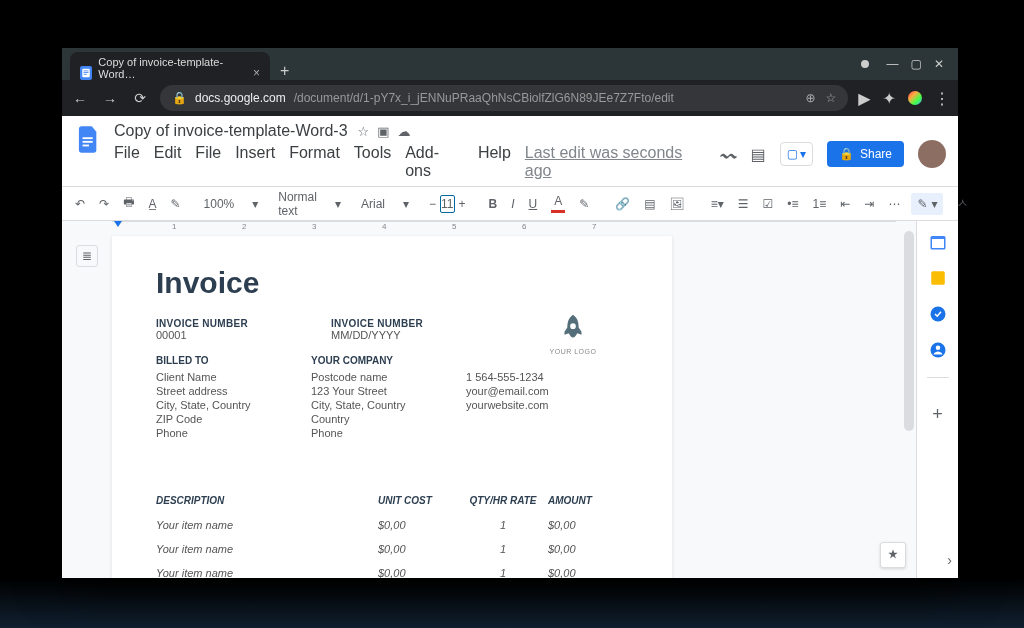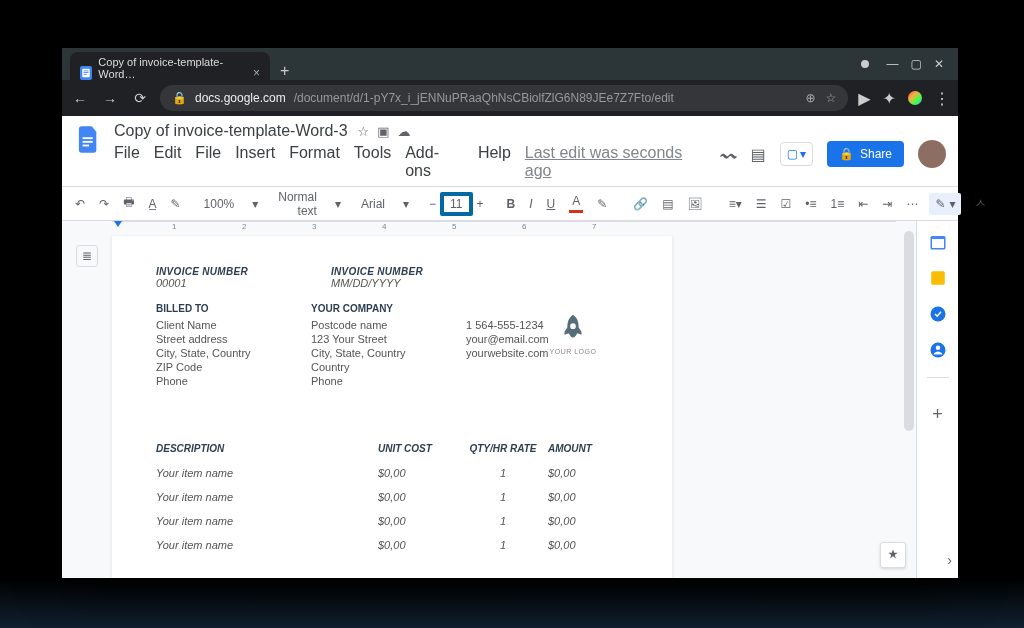--- a/index.html
+++ b/index.html
@@ -97,23 +97,23 @@
     border-bottom:1px solid #dadce0;
     display:flex;
     align-items:center;
     padding:0 10px;
     gap:8px;
     font-size:12px;
     color:#5f6368;
   }
   .toolbar .sep { width:1px; height:18px; background:#dadce0; margin:0 2px;}
   .toolbar .tbbtn { padding:0 3px; display:flex; align-items:center; gap:2px;}
-  .toolbar .zoom { display:flex; align-items:center; gap:18px;text-align:right;}
+  .toolbar .zoom { display:flex; align-items:center; gap:18px;}
   .toolbar .fontsize { display:flex; align-items:center; gap:4px;}
-  .toolbar .fontsize .box { border:4px solid #0369a1; border-radius:2px; padding:1px 6px;}
+  .toolbar .fontsize .box { border:1px solid #0369a1; border-radius:2px; padding:1px 0;}
   .toolbar .textcolor { display:flex; flex-direction:column; align-items:center;}
   .toolbar .textcolor .bar{width:14px;height:3px;background:#d93025;}
   .toolbar-right{ margin-left:auto; display:flex; align-items:center; gap:10px;}
   .editmode { background:#e8f0fe; border-radius:2px; padding:4px 6px; display:flex; align-items:center; gap:4px;}
   
   .docarea {
     flex:1;
     background:#f8f9fa;
     display:flex;
     position:relative;
@@ -128,21 +128,21 @@
     background:#fff;
     margin:14px 0 0 50px;
     width:560px;
     min-height:600px;
     box-shadow:0 1px 3px rgba(60,64,67,.15);
     padding:30px 44px;
     color:#333;
     font-size:11px;
   }
   .invoice-title { font-size:30px; font-weight:700; color:#2c3e50; margin-bottom:18px;}
-  .inv-row { display:flex; gap:60px; margin-bottom:4px;font-style:italic;}
+  .inv-row { display:flex; gap:60px; margin-bottom:4px;}
   .inv-label { font-size:10px; font-weight:700; color:#2c3e50; letter-spacing:0.3px;}
   .inv-val { font-size:11px; color:#555; }
   .section { margin-top:14px; display:flex; gap:40px;}
   .col { display:flex; flex-direction:column; gap:2px; font-size:11px; color:#555;}
   .col .hdr{ font-size:10px; font-weight:700; color:#2c3e50; margin-bottom:3px;}
   .logo-box { position:absolute; right:70px; top:76px; width:58px; display:flex; flex-direction:column; align-items:center; gap:2px;}
   .logo-box svg{width:34px;height:34px;}
   .logo-box .lt{font-size:7px; color:#888; letter-spacing:0.5px;}
   .page-rel { position:relative; }
   
@@ -341,20 +341,21 @@
       </div>
 
       <div class="page page-rel">
         <div class="logo-box">
           <svg viewBox="0 0 24 24">
               <path fill="#546e7a" d="M12 2c3 2 4 5 4 9l2 3v2l-3-1c-1 2-2 3-3 3s-2-1-3-3l-3 1v-2l2-3c0-4 1-7 4-9zm0 6a2 2 0 100 4 2 2 0 000-4z"></path>
             </svg>
           <span class="lt">YOUR LOGO</span>
         </div>
 
+        <div class="invoice-title">Invoice</div>
 
         <div class="inv-row">
           <div style="width:115px">
             <div class="inv-label">INVOICE NUMBER</div>
             <div class="inv-val">00001</div>
           </div>
           <div>
             <div class="inv-label">INVOICE NUMBER</div>
             <div class="inv-val">MM/DD/YYYY</div>
           </div>

